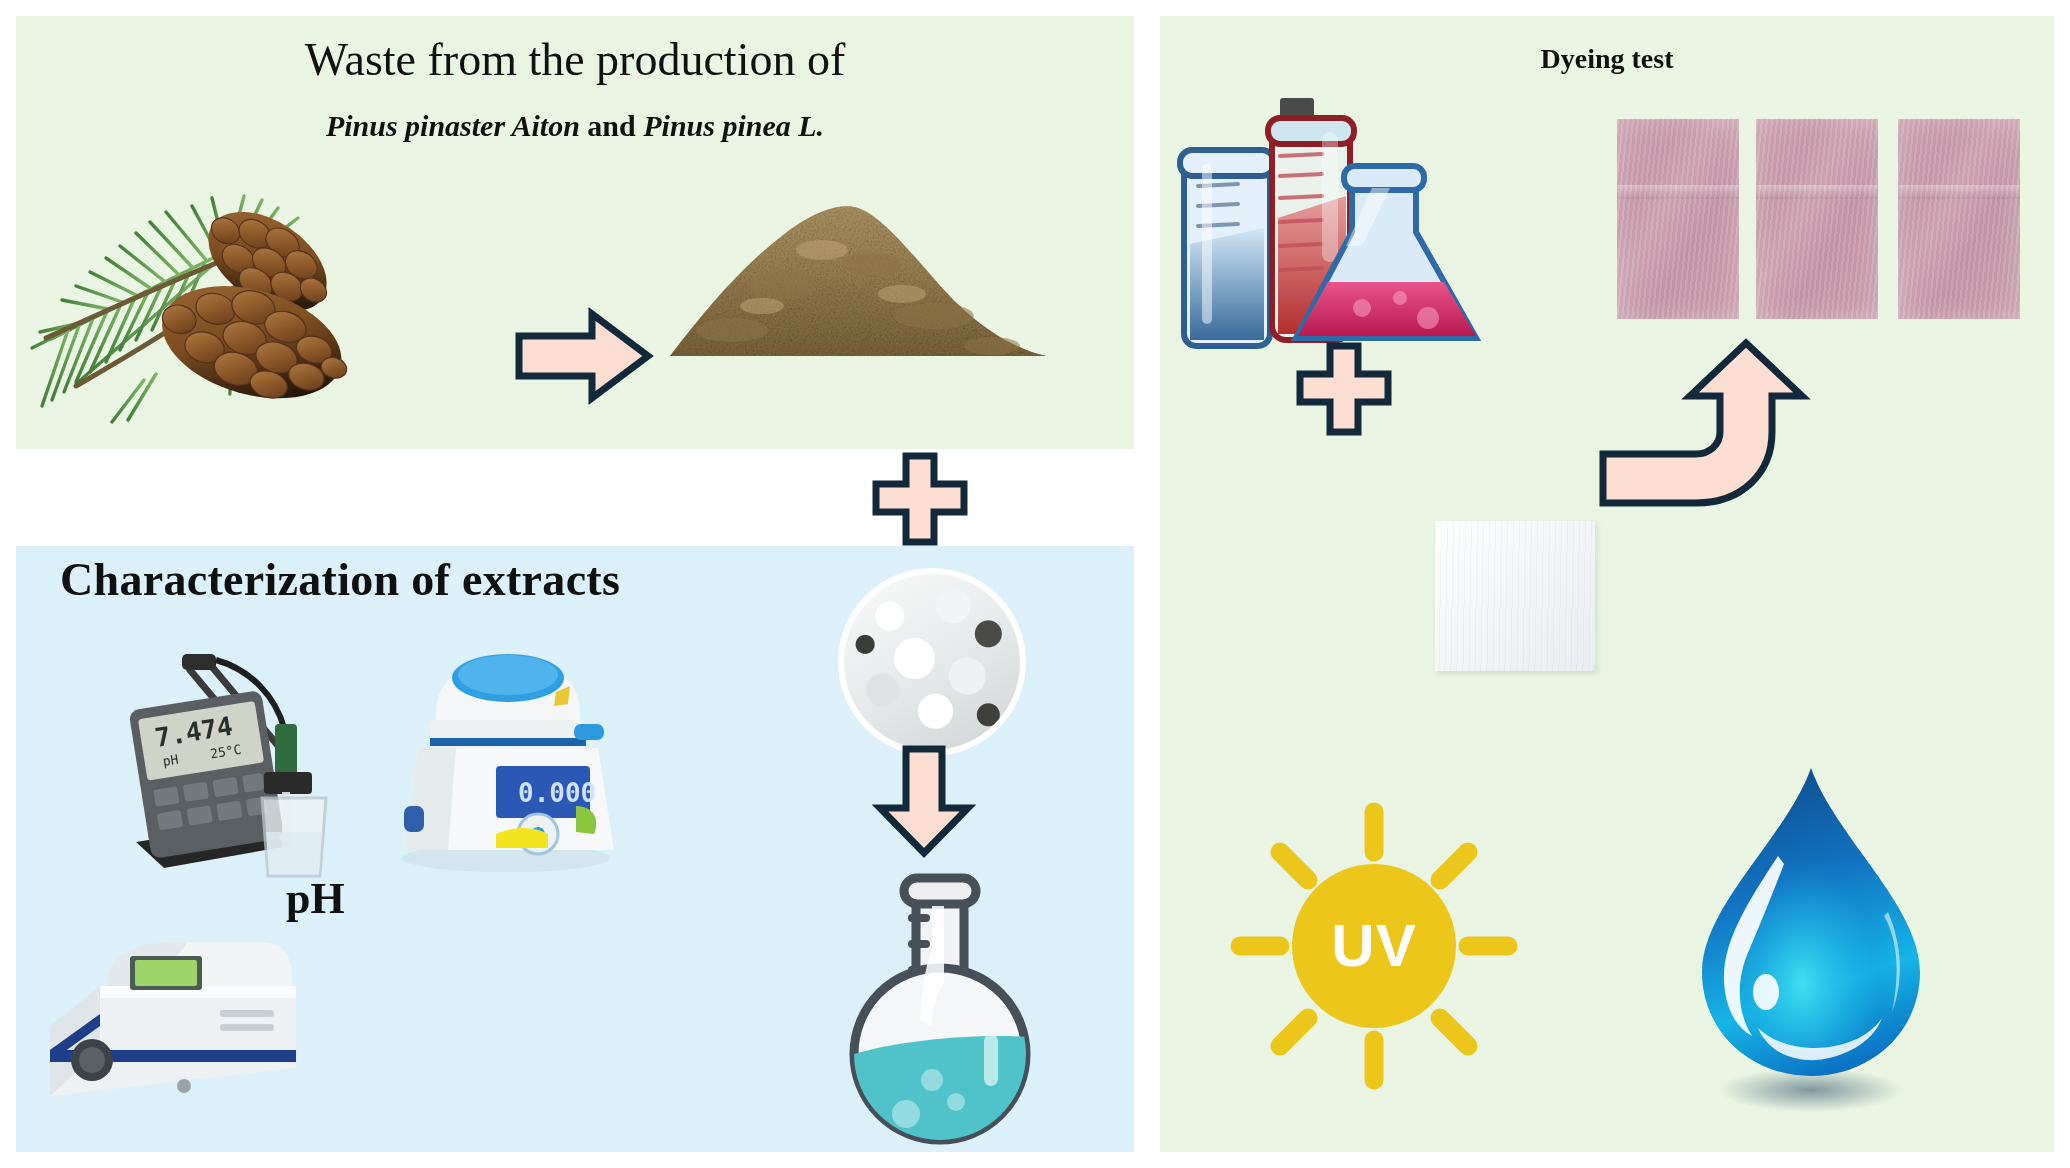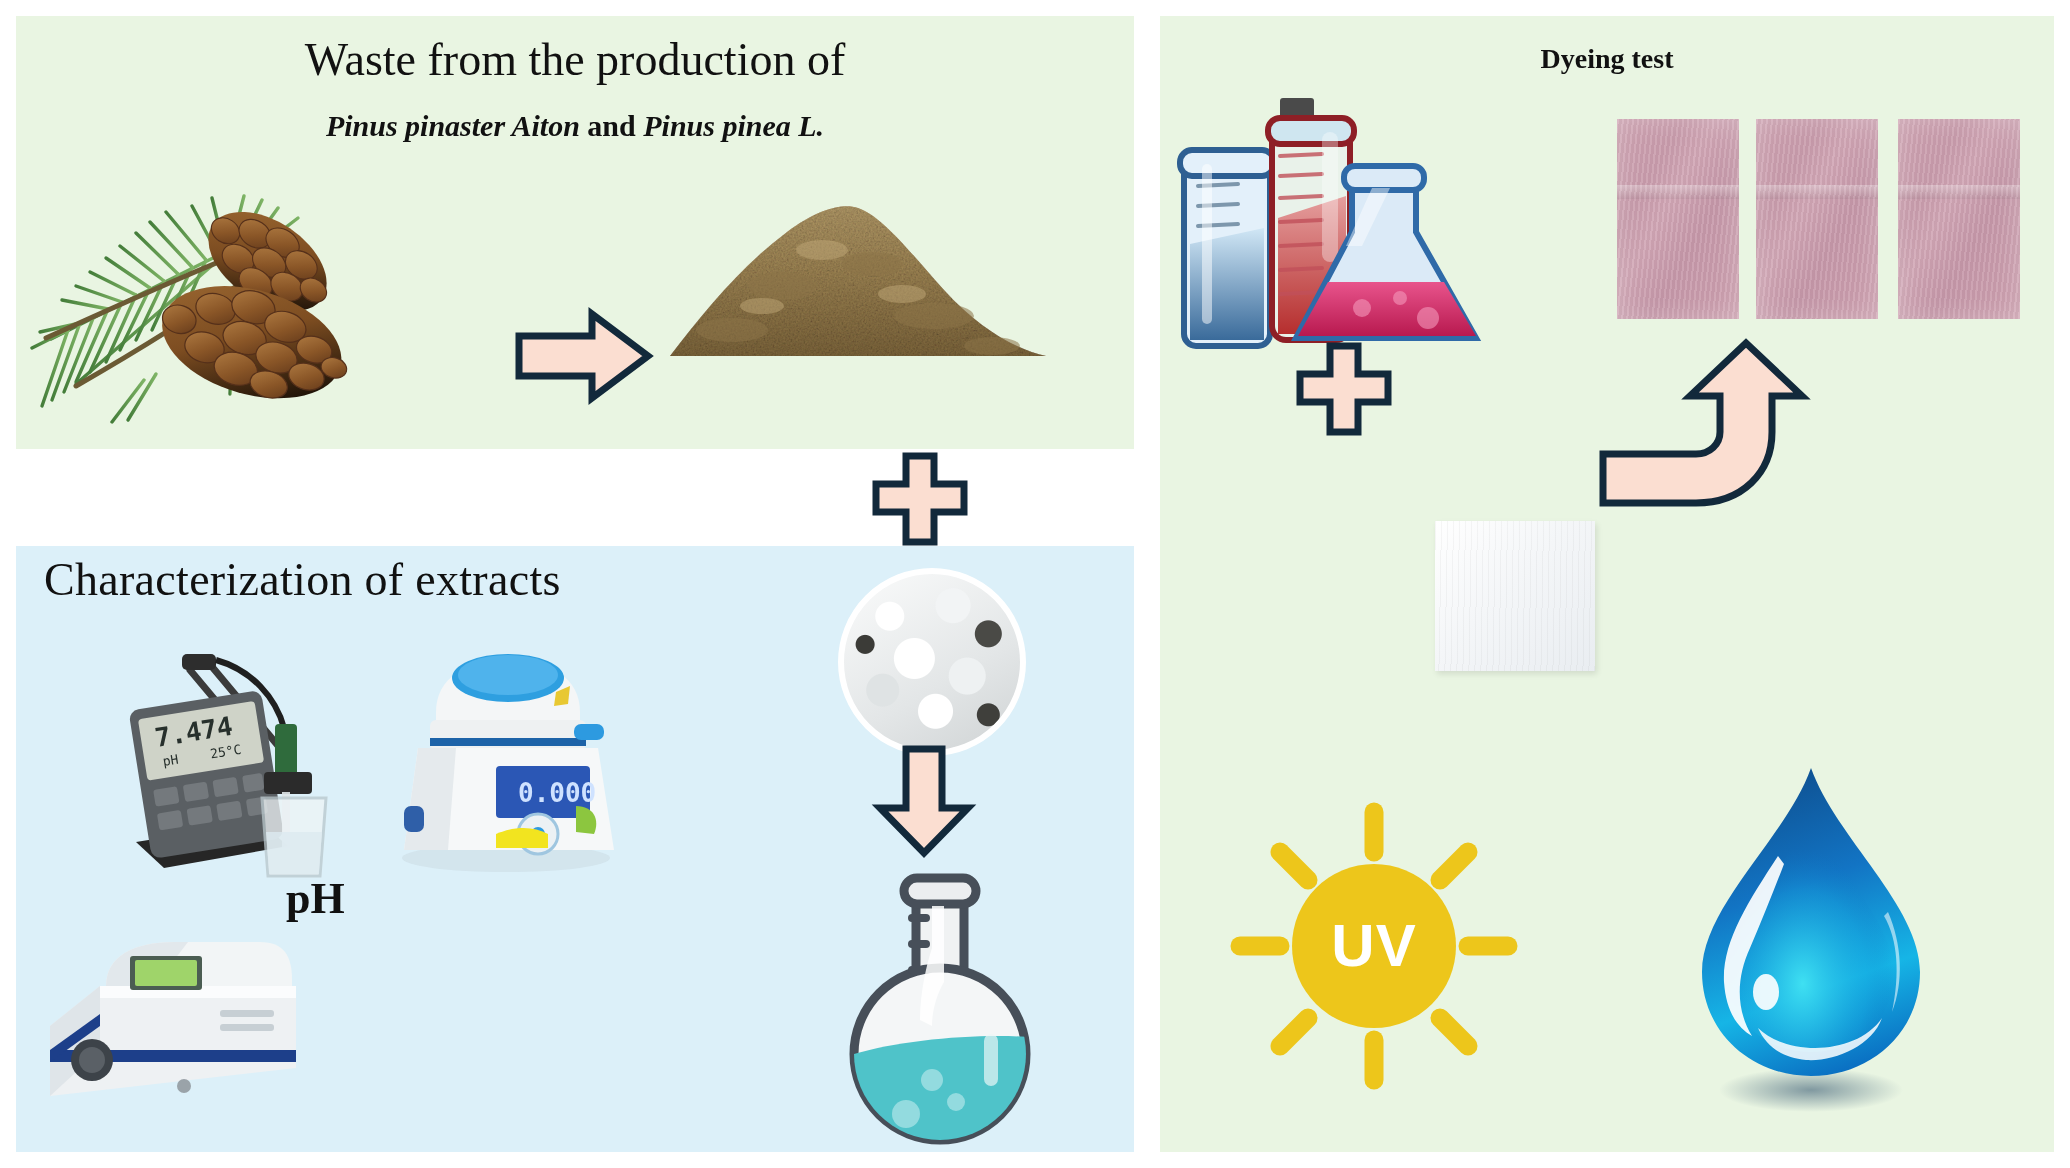--- a/index.html
+++ b/index.html
@@ -12,21 +12,21 @@
   #panel-char {left:16px;top:546px;width:1118px;height:606px;background:#dcf0f9;}
   #panel-right{left:1160px;top:16px;width:894px;height:1136px;background:#e9f5e2;}
 
   
   .ttl{position:absolute;text-align:center;color:#111;line-height:1.06;
        white-space:nowrap;}
   #waste-line1{left:0;top:20px;width:1118px;font-size:46px;}
   #waste-line2{left:0;top:78px;width:1118px;font-size:30px;font-weight:bold;margin-top:16px;}
   #waste-line2 i{font-style:italic;}
 
-  #char-title{left:28px;top:10px;font-size:46px;font-weight:normal;letter-spacing:.3px;}
+  #char-title{left:44px;top:10px;font-size:46px;font-weight:bold;letter-spacing:.3px;}
   #dye-title{left:0;top:28px;width:894px;font-size:28px;font-weight:bold;}
   #fast-title{left:0;top:695px;width:894px;font-size:44px;font-weight:bold;}
 
   #param-list{position:absolute;left:286px;top:870px;font-size:44px;
               font-weight:bold;color:#111;line-height:1.31;}
 
   
   .peach{fill:#fbded1;stroke:#12293b;stroke-width:7;stroke-linejoin:miter;}
   svg{position:absolute;overflow:visible;}
 

